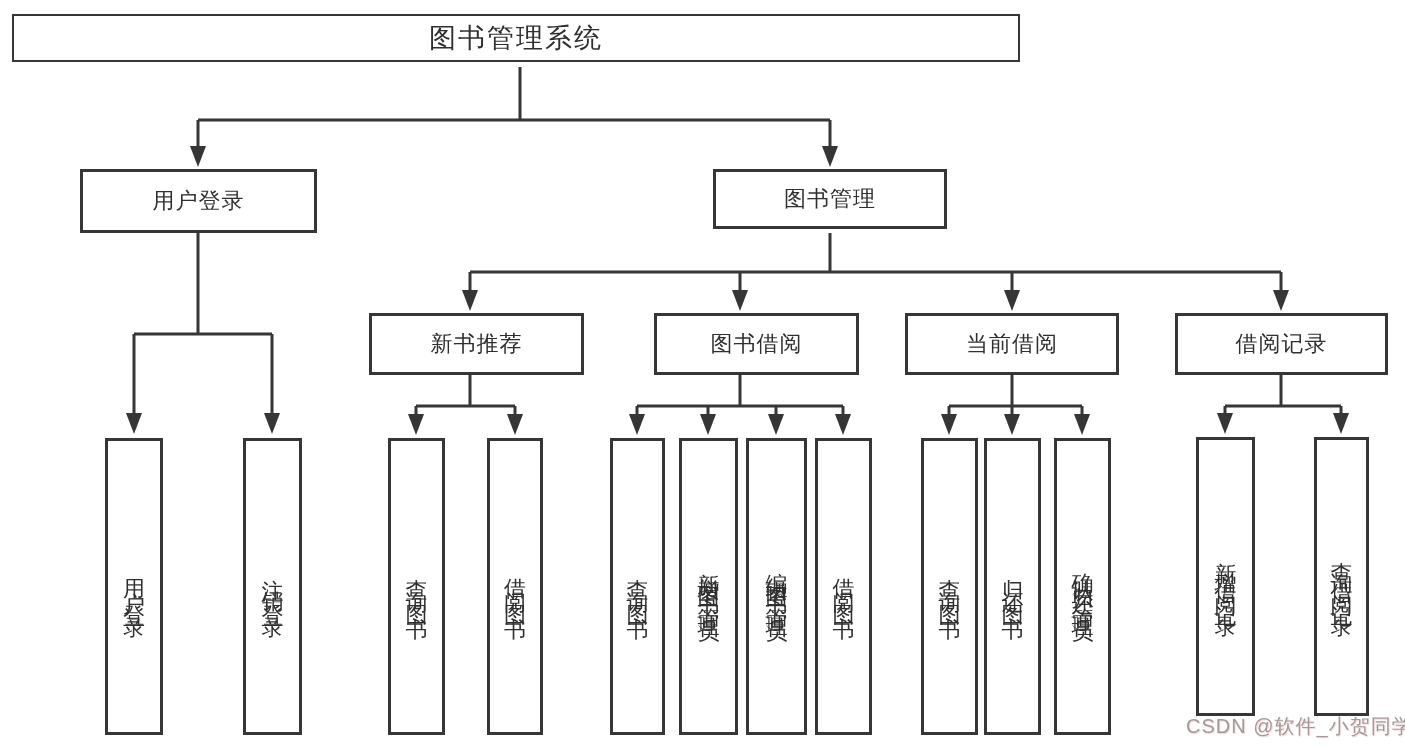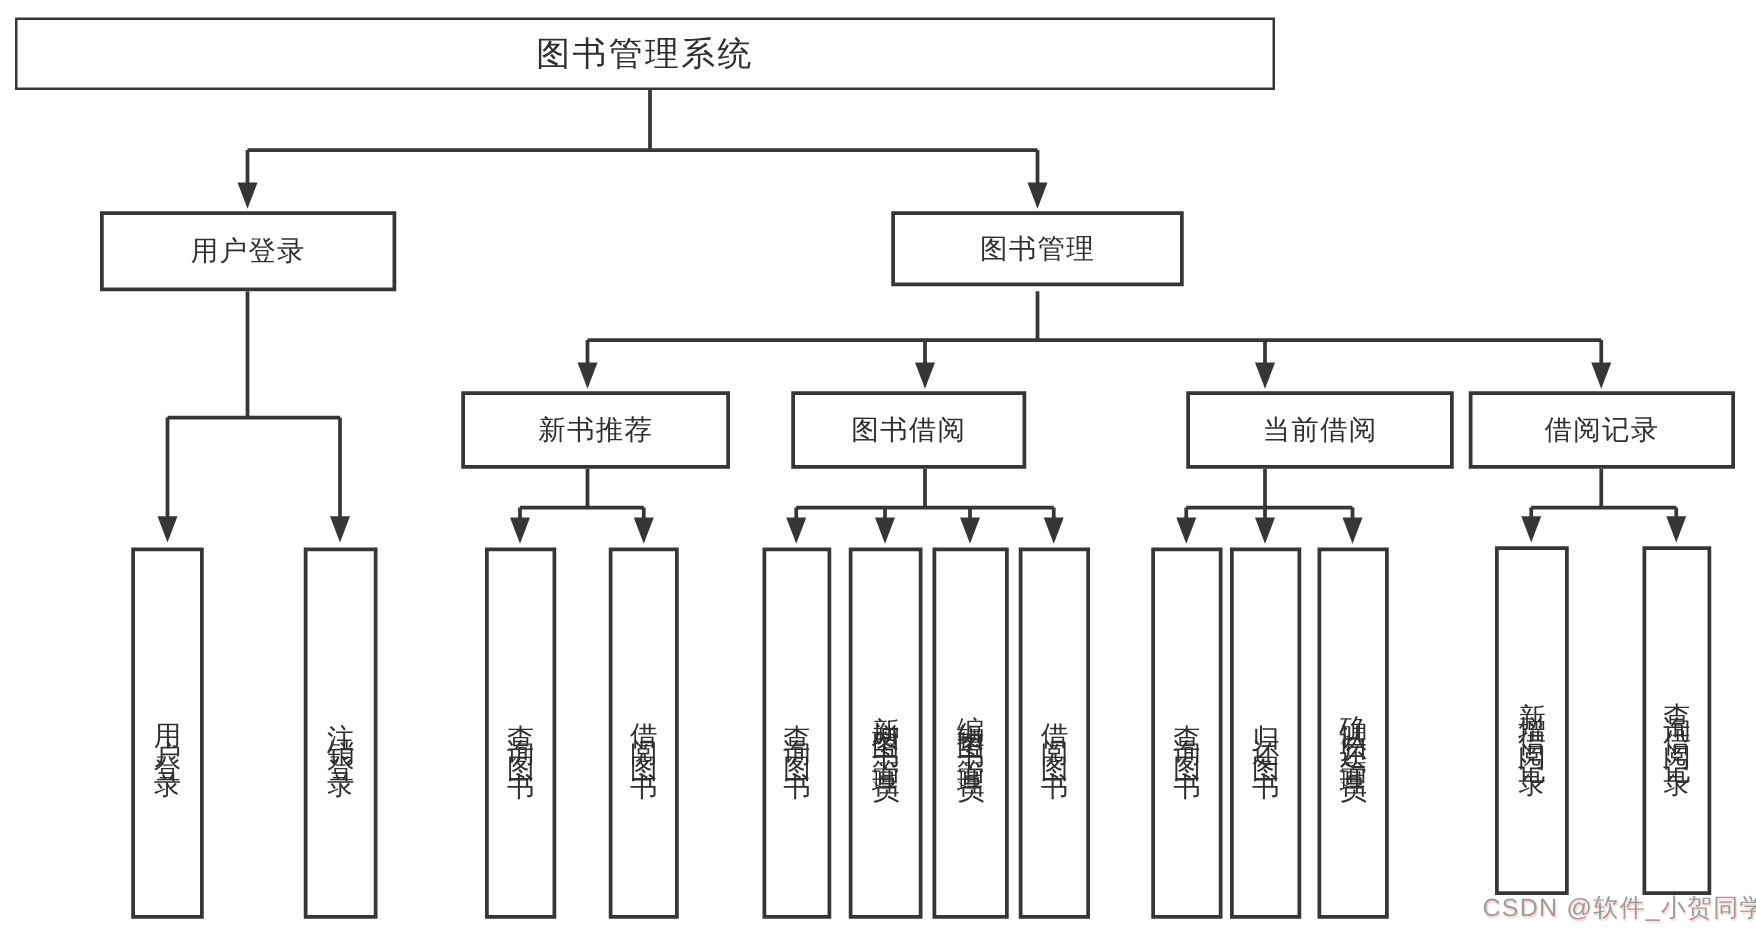--- a/index.html
+++ b/index.html
@@ -68,38 +68,38 @@
       <polygon points="1004,414 1020,414 1012,435" fill="#363636"></polygon>
       <polygon points="1074,414 1090,414 1082,435" fill="#363636"></polygon>
     </g>
     <g>
       <path d="M1281 375 L1281 406 M1225 406 L1341 406 M1225 406 L1225 418 M1341 406 L1341 418" fill="none" stroke="#363636" stroke-width="3"></path>
       <polygon points="1217,413 1233,413 1225,434" fill="#363636"></polygon>
       <polygon points="1333,413 1349,413 1341,434" fill="#363636"></polygon>
     </g>
   </svg>
 
-<div class="box root" style="left:12px;top:14px;width:1008px;height:58px;">
+<div class="box root" style="left:12px;top:14px;width:1008px;height:48px;">
   <span>图书管理系统</span>
 </div>
 
 <div class="box h" style="left:80px;top:169px;width:237px;height:64px;">
   <span>用户登录</span>
 </div>
 <div class="box h" style="left:713px;top:169px;width:234px;height:60px;">
   <span>图书管理</span>
 </div>
 
 <div class="box h" style="left:369px;top:313px;width:215px;height:62px;">
   <span>新书推荐</span>
 </div>
-<div class="box h" style="left:633px;top:313px;width:188px;height:62px;">
+<div class="box h" style="left:654px;top:313px;width:205px;height:62px;">
   <span>图书借阅</span>
 </div>
-<div class="box h" style="left:905px;top:313px;width:214px;height:62px;margin-left:44px;">
+<div class="box h" style="left:905px;top:313px;width:214px;height:62px;">
   <span>当前借阅</span>
 </div>
 <div class="box h" style="left:1175px;top:313px;width:213px;height:62px;text-align:center;">
   <span>借阅记录</span>
 </div>
 
 <div class="box v v4" style="left:105px;top:438px;width:58px;height:297px;">
   <span>用户登录</span>
 </div>
 <div class="box v v4" style="left:243px;top:438px;width:59px;height:297px;">

